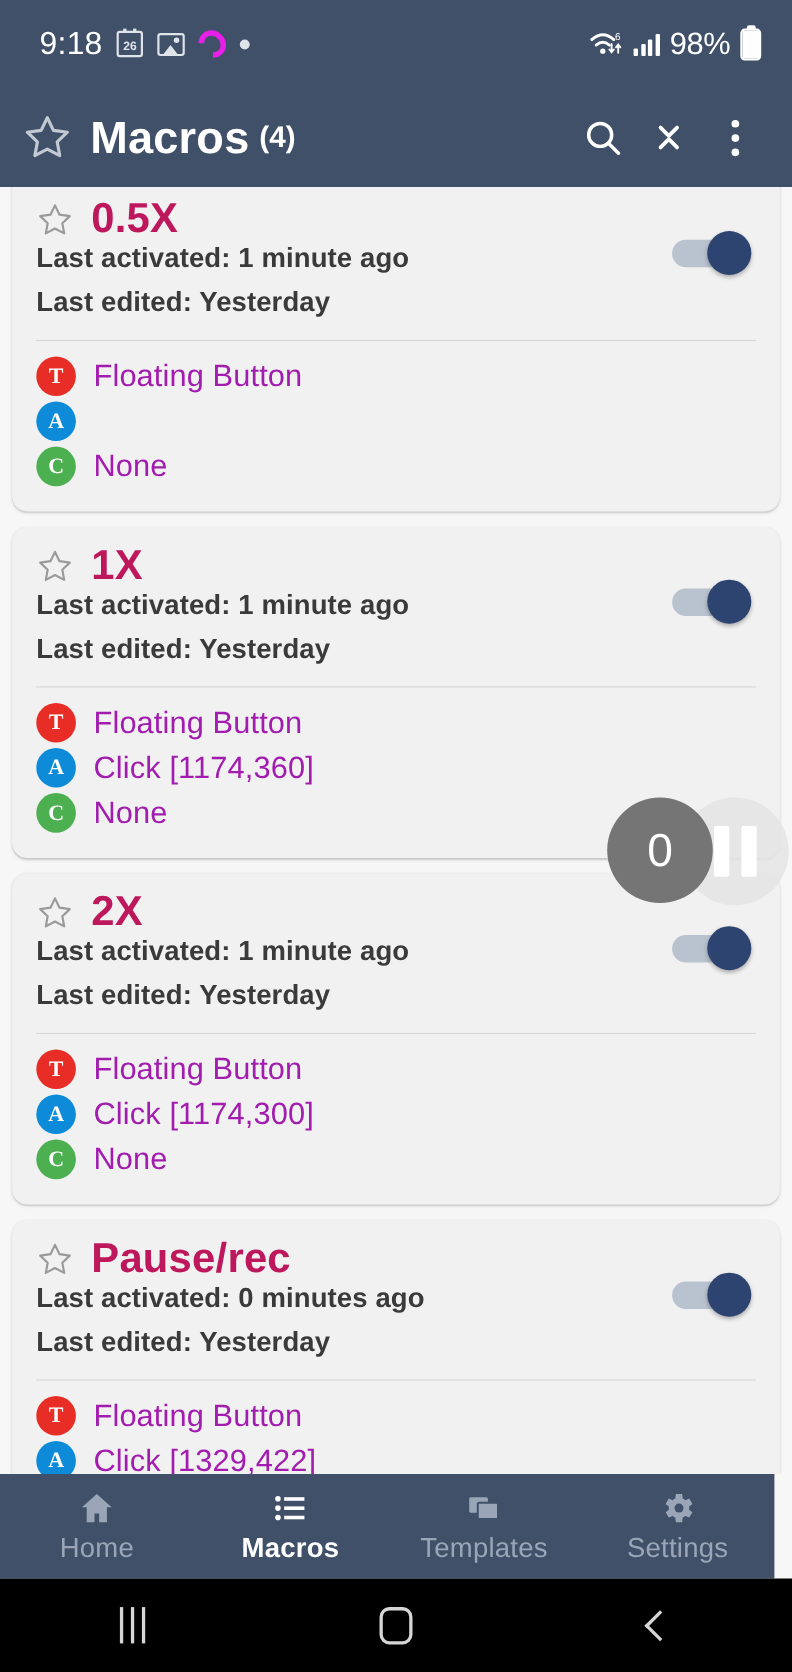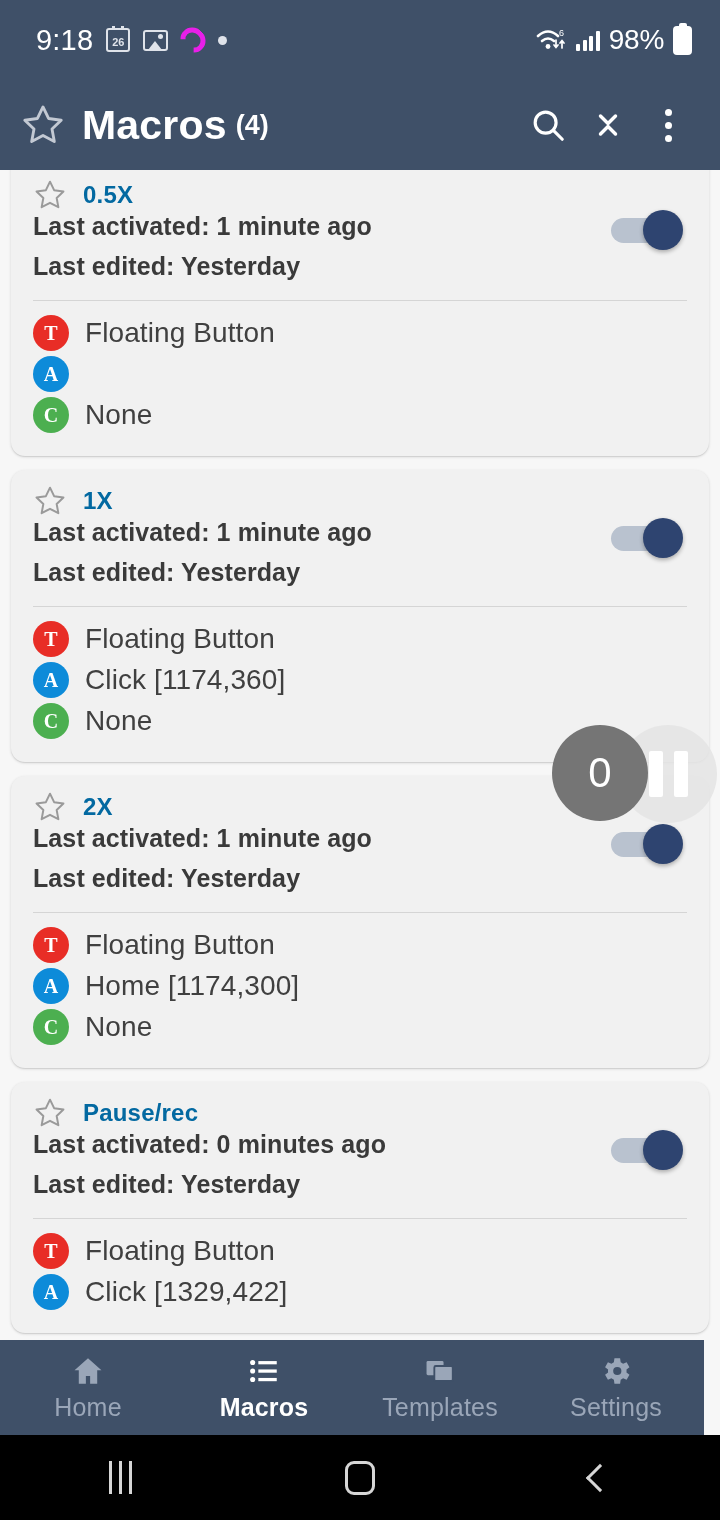--- a/index.html
+++ b/index.html
@@ -104,40 +104,40 @@
     box-shadow:0 1px 3px rgba(0,0,0,.14), 0 1px 1px rgba(0,0,0,.07);
   }
   .card.first {
     margin-top:-36px;
     border-radius:0 0 14px 14px;
     padding-top:44px;
   }
   .card-head { display:flex; align-items:center; gap:16px; }
   .card-star { width:34px; height:34px; flex:0 0 auto; }
   .card-title {
-    font-size:24px; font-weight:700; color:#0369a1; letter-spacing:.2px;
+    font-size:38px; font-weight:700; color:#be185d; letter-spacing:.2px;
   }
   .card-meta {
     font-size:25px; font-weight:700; color:#3a3a3a;
     letter-spacing:.1px;
   }
   .card-meta.second { margin-top:11px; }
   .divider { height:1px; background:#d5d5d5; margin:19px 0 14px 0; }
 
   .detail-row { display:flex; align-items:center; gap:16px; margin-bottom:5px; }
   .badge {
     width:36px; height:36px; border-radius:50%; flex:0 0 auto;
     color:#fff; font-size:20px; font-weight:700;
     display:flex; align-items:center; justify-content:center;
     font-family:"Liberation Serif", serif;
   }
   .badge.t { background:#e82d26; }
   .badge.a { background:#0d8bd9; }
   .badge.c { background:#4caf50; }
-  .detail-text { font-size:28px; color:#404040; letter-spacing:.1px; }
+  .detail-text { font-size:28px; color:#a21caf; letter-spacing:.1px; }
 
   
   .toggle {
     position:absolute; right:26px; top:52px;
     width:72px; height:32px;
   }
   .card.first .toggle { top:80px; }
   .toggle .track {
     position:absolute; left:0; top:4px; width:64px; height:25px;
     border-radius:14px; background:#b9c2cf;
@@ -334,21 +334,21 @@
       </div>
       <div class="card-meta">Last activated: 1 minute ago</div>
       <div class="card-meta second">Last edited: Yesterday</div>
       <div class="divider"></div>
       <div class="detail-row">
         <span class="badge t">T</span>
         <span class="detail-text">Floating Button</span>
       </div>
       <div class="detail-row">
         <span class="badge a">A</span>
-        <span class="detail-text">Home [1174,300]</span>
+        <span class="detail-text">Click [1174,300]</span>
       </div>
       <div class="detail-row">
         <span class="badge c">C</span>
         <span class="detail-text">None</span>
       </div>
       <div class="toggle">
         <span class="track"></span>
         <span class="thumb"></span>
       </div>
     </div>

